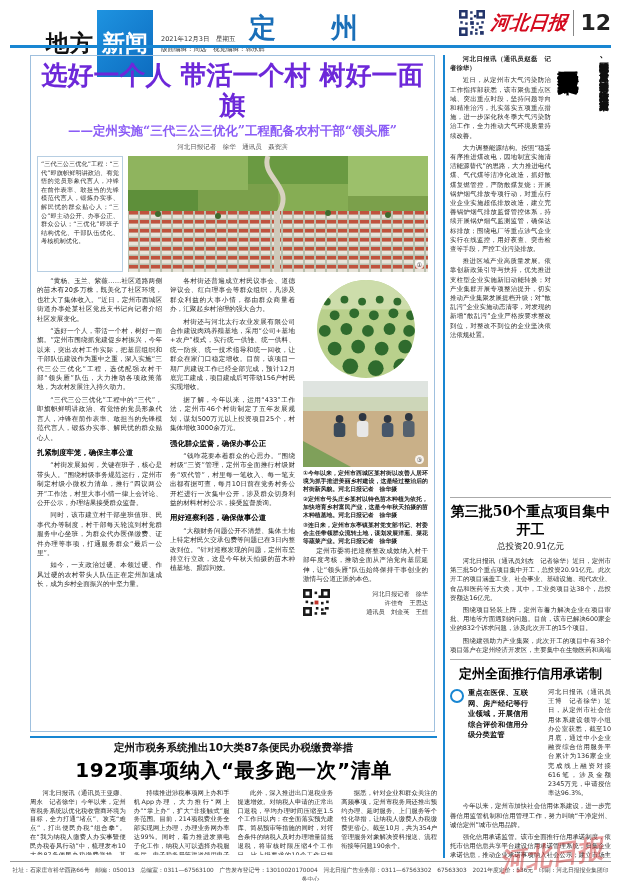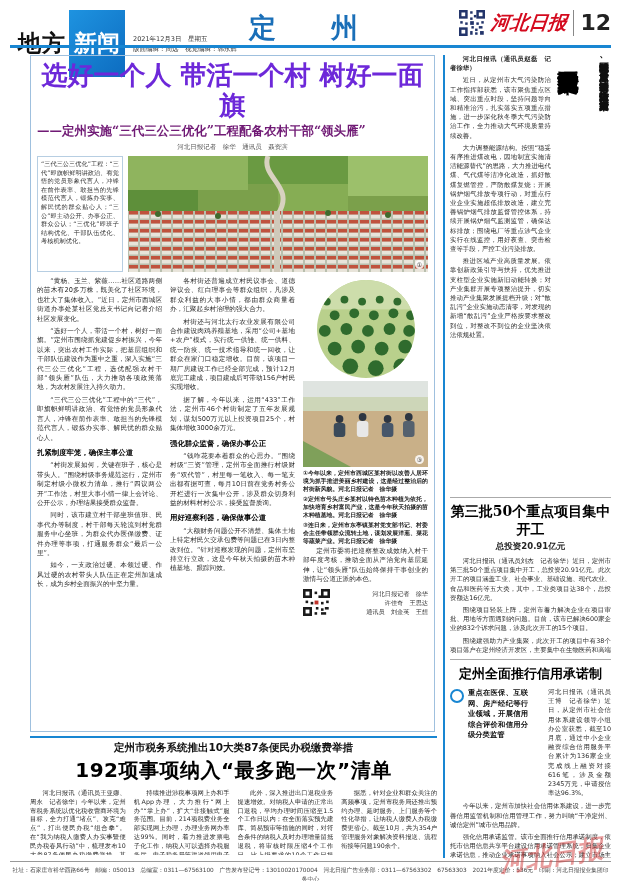--- a/index.html
+++ b/index.html
@@ -1,20 +1,20 @@
 <!DOCTYPE html>
 <html><head>
 <meta charset="utf-8">
 <style>
   html,body{margin:0;padding:0;background:#e8e8e8;}
   .page{position:relative;width:621px;height:881px;background:#ffffff;margin:0 auto;
         font-family:"DejaVu Sans","Liberation Sans",sans-serif;color:#222;overflow:hidden;}
   
   .hdr{position:absolute;left:10px;top:8px;width:601px;height:34px;}
-  .hdr-left{position:absolute;left:8px;top:2px;display:flex;align-items:center;}
+  .hdr-left{position:absolute;left:36px;top:2px;display:flex;align-items:center;}
   .sec-black{font-size:23px;font-weight:900;color:#111;letter-spacing:1px;}
   .sec-blue{font-size:23px;font-weight:900;color:#fff;background:linear-gradient(135deg,#1e93e0,#0d6cc0);
             padding:18px 5px;margin-left:3px;}
   .hdr-meta{margin-left:8px;font-size:6.5px;color:#333;line-height:10px;}
   .city{position:absolute;left:50%;top:2px;transform:translateX(-50%);font-size:27px;font-weight:900;
         color:#1a6fb8;letter-spacing:14px;font-family:"DejaVu Serif","Liberation Serif",serif;}
   .hdr-right{position:absolute;right:0;top:2px;display:flex;align-items:center;gap:6px;}
   .qr{width:26px;height:26px;display:block;}
   .masthead{color:#d40a1e;font-weight:900;font-style:italic;font-size:19px;transform:skewX(-6deg);
             font-family:"DejaVu Serif","Liberation Serif",serif;white-space:nowrap;}
@@ -25,21 +25,21 @@
   .sep-blue{position:absolute;left:30px;top:736px;width:407px;height:2px;background:#1886d2;}
   .footer-rule{position:absolute;left:10px;top:861px;width:601px;height:1px;background:#999;}
   .footer{position:absolute;left:10px;top:866px;width:601px;text-align:center;font-size:5.8px;color:#444;}
   .watermark{position:absolute;right:18px;top:838px;font-size:26px;font-weight:900;font-style:italic;
              color:rgba(210,60,60,.5);transform:rotate(-8deg);
              font-family:"DejaVu Serif","Liberation Serif",serif;pointer-events:none;}
   
   .main-box{position:absolute;left:30px;top:55px;width:405px;height:677px;border:1px solid #9fc0de;
             box-sizing:border-box;padding:4px 6px;overflow:hidden;}
   .m-headline{text-align:center;font-size:26px;font-weight:900;color:#6d28d9;letter-spacing:0px;line-height:30px;}
-  .m-sub{text-align:left;font-size:12.5px;font-weight:700;color:#701a75;margin-top:3px;
+  .m-sub{text-align:center;font-size:12.5px;font-weight:700;color:#8b5cf6;margin-top:3px;
          font-family:"DejaVu Serif","Liberation Serif",serif;}
   .m-byline{text-align:center;font-size:6.5px;color:#555;margin-top:3px;}
   .m-photo-row{display:flex;gap:5px;margin-top:4px;}
   .sidebox{width:86px;height:116px;border:1px solid #b7cee2;box-sizing:border-box;padding:3px;
            font-size:6.2px;line-height:8.6px;color:#333;text-align:justify;overflow:hidden;}
   .mainphoto{position:relative;flex:1;height:116px;overflow:hidden;}
   .mainphoto svg{display:block;width:100%;height:100%;}
   .badge{position:absolute;right:4px;bottom:3px;width:9px;height:9px;border-radius:50%;background:rgba(255,255,255,.85);
          color:#333;font-size:6px;line-height:9px;text-align:center;}
   .m-cols{display:flex;gap:8px;margin-top:5px;height:490px;overflow:hidden;}
@@ -67,21 +67,21 @@
   .air-body{width:101px;font-size:6.4px;line-height:9.2px;text-align:justify;color:#2a2a2a;overflow:hidden;}
   .air-body p{margin:0 0 3px 0;text-indent:2em;}
   .air-body .byline-inline{font-weight:700;}
   .vtext{writing-mode:vertical-rl;text-orientation:upright;}
   .air-vh{width:31px;font-size:21px;font-weight:900;color:#000;line-height:31px;margin-left:2px;
           font-family:"DejaVu Serif","Liberation Serif",serif;}
   .air-side{width:27px;font-size:9.5px;font-weight:700;color:#111;line-height:13px;}
   .divider{border-top:1px solid #aaa;margin:6px 0 5px 0;}
   .proj-headline{text-align:center;font-size:14px;font-weight:900;color:#000;
                  font-family:"DejaVu Serif","Liberation Serif",serif;}
-  .proj-sub{text-align:center;font-size:8.5px;font-weight:700;color:#222;margin-top:2px;}
+  .proj-sub{text-align:center;font-size:8.5px;font-weight:400;color:#222;margin-top:2px;}
   .r-body{font-size:6.4px;line-height:9.2px;text-align:justify;color:#2a2a2a;margin-top:4px;overflow:hidden;}
   .r-body p{margin:0 0 3px 0;text-indent:2em;}
   .credit-headline{text-align:center;font-size:13px;font-weight:900;color:#000;
                    font-family:"DejaVu Serif","Liberation Serif",serif;}
   .credit-row{display:flex;gap:20px;margin-top:5px;}
   .bullet-box{width:78px;display:flex;gap:4px;flex:none;}
   .bullet-ring{width:10px;height:10px;border:2.5px solid #1886d2;border-radius:50%;flex:none;margin-top:1px;}
   .bullet-text{font-size:7.3px;font-weight:900;line-height:10.5px;color:#111;text-align:justify;}
   .credit-p1{flex:1;font-size:6.4px;line-height:9.2px;text-align:justify;color:#2a2a2a;overflow:hidden;}
 </style>

